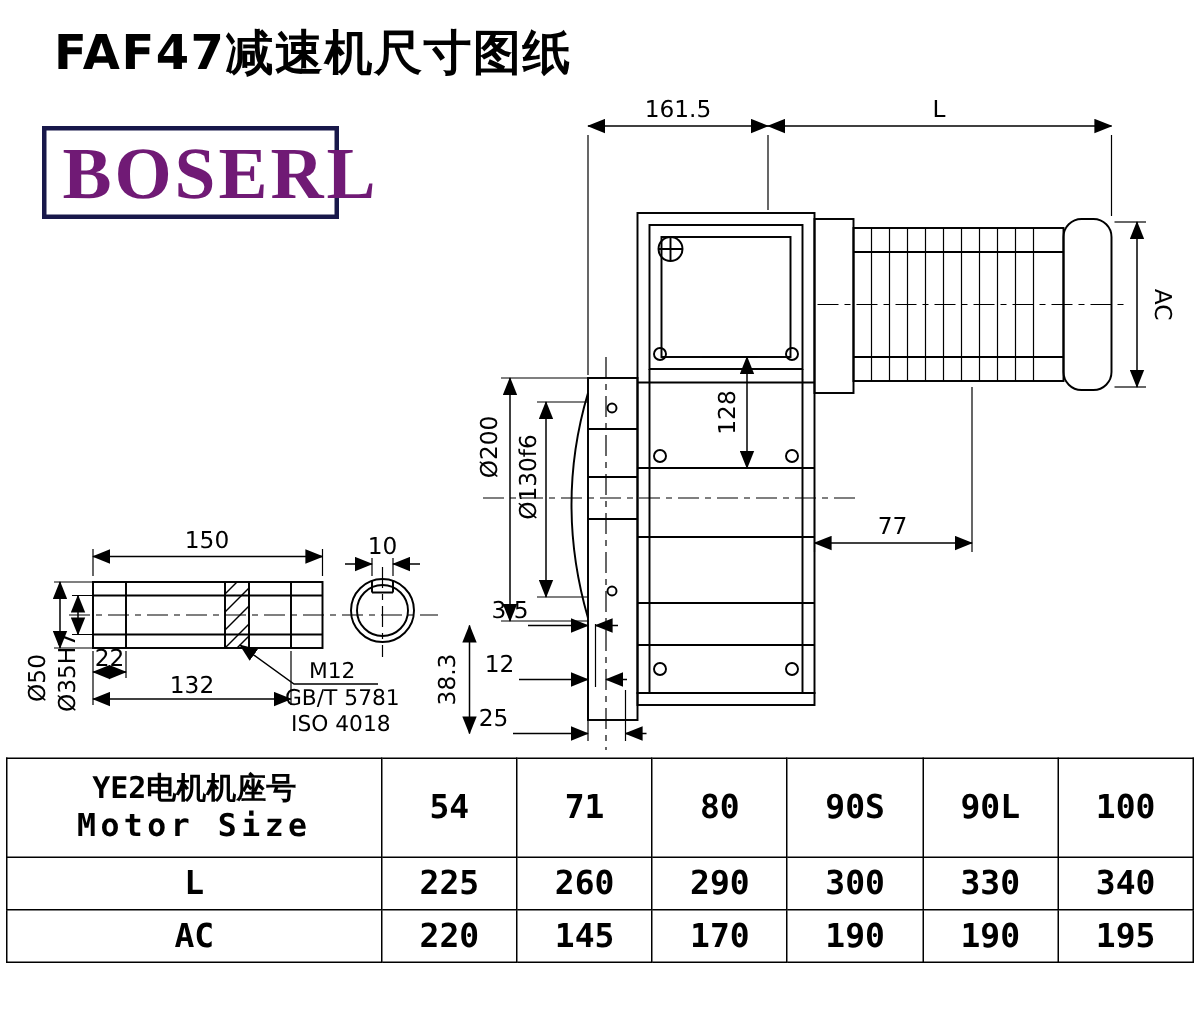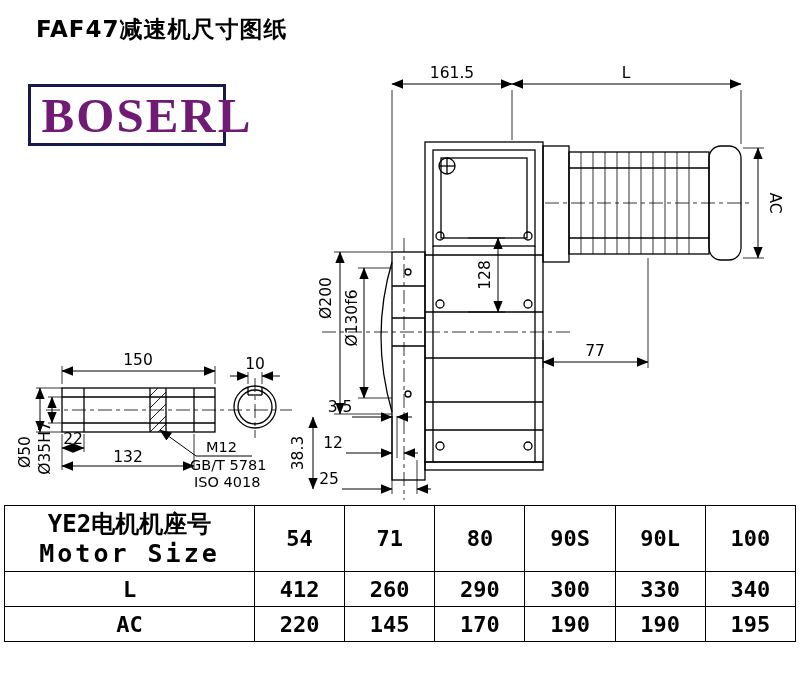--- a/index.html
+++ b/index.html
@@ -1,33 +1,33 @@
 <!DOCTYPE html>
 <html><head>
 <meta charset="utf-8">
 <style>
   * { margin:0; padding:0; box-sizing:border-box; }
   html,body { background:#fff; }
   body { width:800px; height:681px; font-family:"DejaVu Sans", sans-serif; color:#000; }
   .page { position:relative; width:800px; height:681px; background:#fff; overflow:hidden; }
-  .title { position:absolute; left:36px; top:14px; font-size:23px; font-weight:bold; letter-spacing:1px; }
+  .title { position:absolute; left:36px; top:14px; font-size:32px; font-weight:bold; letter-spacing:1px; }
   .logo-box { position:absolute; left:28px; top:84px; width:198px; height:62px;
               border:3px solid #18184a; background:#fff;
               display:flex; align-items:center; justify-content:center; }
   .logo-text { font-family:"Liberation Serif", serif; font-size:49px; font-weight:bold;
                color:#701a75; letter-spacing:2px; line-height:1;padding-left:40px; }
   .drawing { position:absolute; left:0; top:0; }
   .dim-table { position:absolute; left:4px; top:505px; width:792px; border-collapse:collapse;
                table-layout:fixed; text-align:center;
                font-family:"DejaVu Sans Mono","DejaVu Sans", monospace; }
   .dim-table td { border:1.5px solid #000; font-weight:bold; font-size:22px; padding:0; vertical-align:middle; }
   .dim-table tr.hdr { height:66px; }
   .dim-table tr.row { height:35px; }
-  .header-cn { font-size:24px; line-height:1.25; }
-  .header-en { font-size:25px; letter-spacing:3px; line-height:1.2; }
+  .header-cn { font-size:20px; line-height:1.25; }
+  .header-en { font-size:21px; letter-spacing:3px; line-height:1.2; }
   svg text { font-family:"DejaVu Sans", sans-serif; }
 </style>
 </head>
 <body>
 
 <div class="page">
 
   <div class="title">FAF47减速机尺寸图纸</div>
 
   <div class="logo-box">
@@ -221,21 +221,21 @@
       </td>
       <td>54</td>
       <td>71</td>
       <td>80</td>
       <td>90S</td>
       <td>90L</td>
       <td>100</td>
     </tr>
     <tr class="row">
       <td>L</td>
-      <td>412</td>
+      <td>225</td>
       <td>260</td>
       <td>290</td>
       <td>300</td>
       <td>330</td>
       <td>340</td>
     </tr>
     <tr class="row">
       <td>AC</td>
       <td>220</td>
       <td>145</td>

